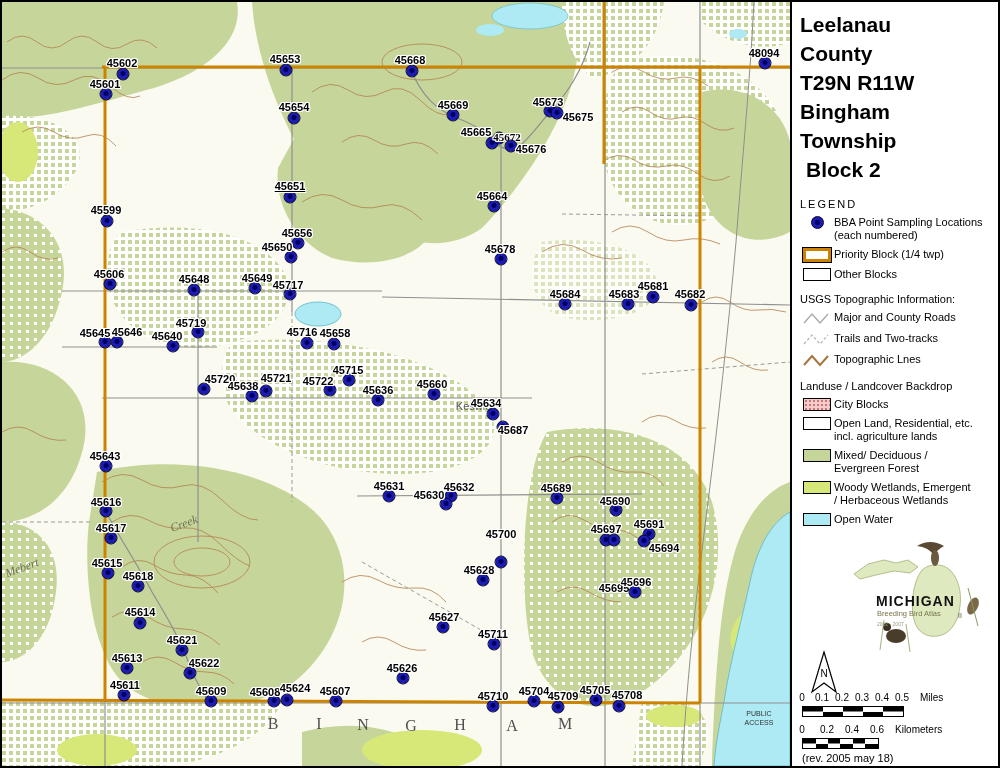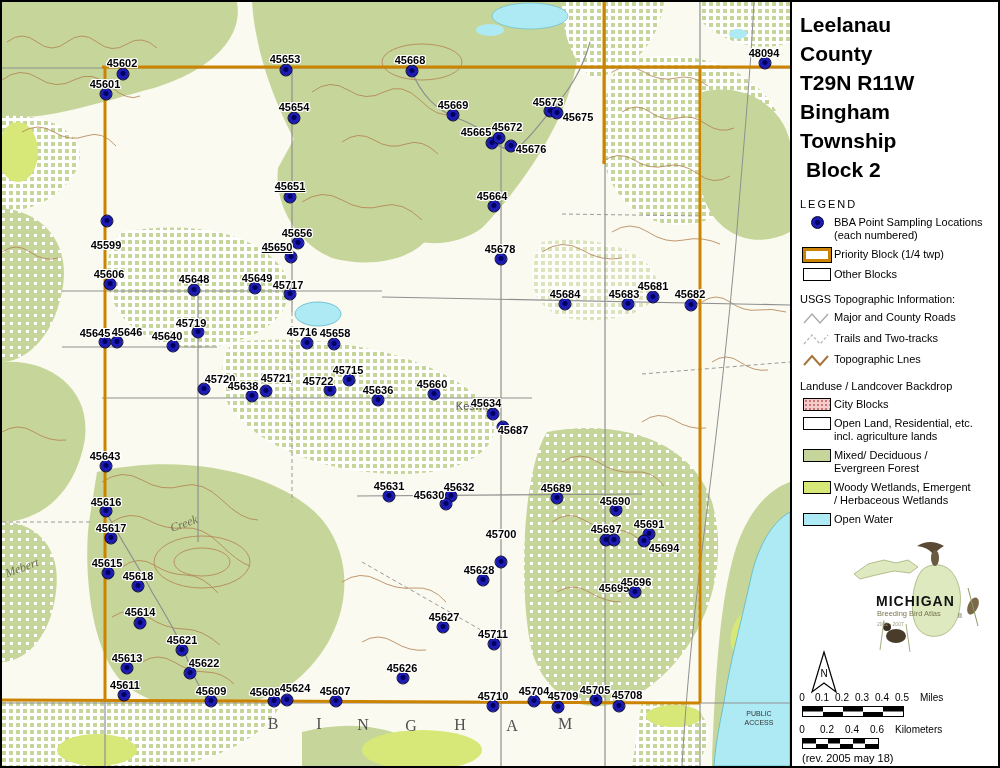--- a/index.html
+++ b/index.html
@@ -192,43 +192,43 @@
         <span class="place" style="left: 474px; top: 404px;">Keswick</span>
         <span class="tiny" style="left: 757px; top: 711px;">PUBLIC</span>
         <span class="tiny" style="left: 757px; top: 720px;">ACCESS</span>
       </div>
     <div id="points">
         <div class="pt" style="left: 121px; top: 72px;"></div>
         <div class="ptl" style="left: 120px; top: 61px;">45602</div>
         <div class="pt" style="left: 104px; top: 92px;"></div>
         <div class="ptl" style="left: 103px; top: 82px;">45601</div>
         <div class="pt" style="left: 105px; top: 219px;"></div>
-        <div class="ptl" style="left: 104px; top: 208px; margin-top: 35px;">45599</div>
+        <div class="ptl" style="left: 104px; top: 208px;">45599</div>
         <div class="pt" style="left: 284px; top: 68px;"></div>
         <div class="ptl" style="left: 283px; top: 57px;">45653</div>
         <div class="pt" style="left: 292px; top: 116px;"></div>
         <div class="ptl" style="left: 292px; top: 105px;">45654</div>
         <div class="pt" style="left: 288px; top: 195px;"></div>
         <div class="ptl" style="left: 288px; top: 184px; text-decoration: underline;">45651</div>
         <div class="pt" style="left: 296px; top: 241px;"></div>
         <div class="ptl" style="left: 295px; top: 231px;">45656</div>
         <div class="pt" style="left: 289px; top: 255px;"></div>
-        <div class="ptl" style="left: 275px; top: 245px; text-decoration: underline;">45650</div>
+        <div class="ptl" style="left: 275px; top: 245px;">45650</div>
         <div class="pt" style="left: 410px; top: 69px;"></div>
         <div class="ptl" style="left: 408px; top: 58px;">45668</div>
         <div class="pt" style="left: 451px; top: 113px;"></div>
         <div class="ptl" style="left: 451px; top: 103px;">45669</div>
         <div class="pt" style="left: 548px; top: 109px;"></div>
         <div class="ptl" style="left: 546px; top: 100px;">45673</div>
         <div class="pt" style="left: 555px; top: 111px;"></div>
         <div class="ptl" style="left: 576px; top: 115px;">45675</div>
         <div class="pt" style="left: 490px; top: 141px;"></div>
         <div class="ptl" style="left: 474px; top: 130px;">45665</div>
         <div class="pt" style="left: 497px; top: 136px;"></div>
-        <div class="ptl" style="left: 505px; top: 125px;">45672</div>
+        <div class="ptl" style="left: 505px; top: 135px; font-family: Liberation Serif, serif;">45672</div>
         <div class="pt" style="left: 509px; top: 144px;"></div>
         <div class="ptl" style="left: 529px; top: 147px;">45676</div>
         <div class="pt" style="left: 492px; top: 204px;"></div>
         <div class="ptl" style="left: 490px; top: 194px;">45664</div>
         <div class="pt" style="left: 763px; top: 61px;"></div>
         <div class="ptl" style="left: 762px; top: 51px;">48094</div>
         <div class="pt" style="left: 499px; top: 257px;"></div>
         <div class="ptl" style="left: 498px; top: 247px;">45678</div>
         <div class="pt" style="left: 108px; top: 282px;"></div>
         <div class="ptl" style="left: 107px; top: 272px;">45606</div>

